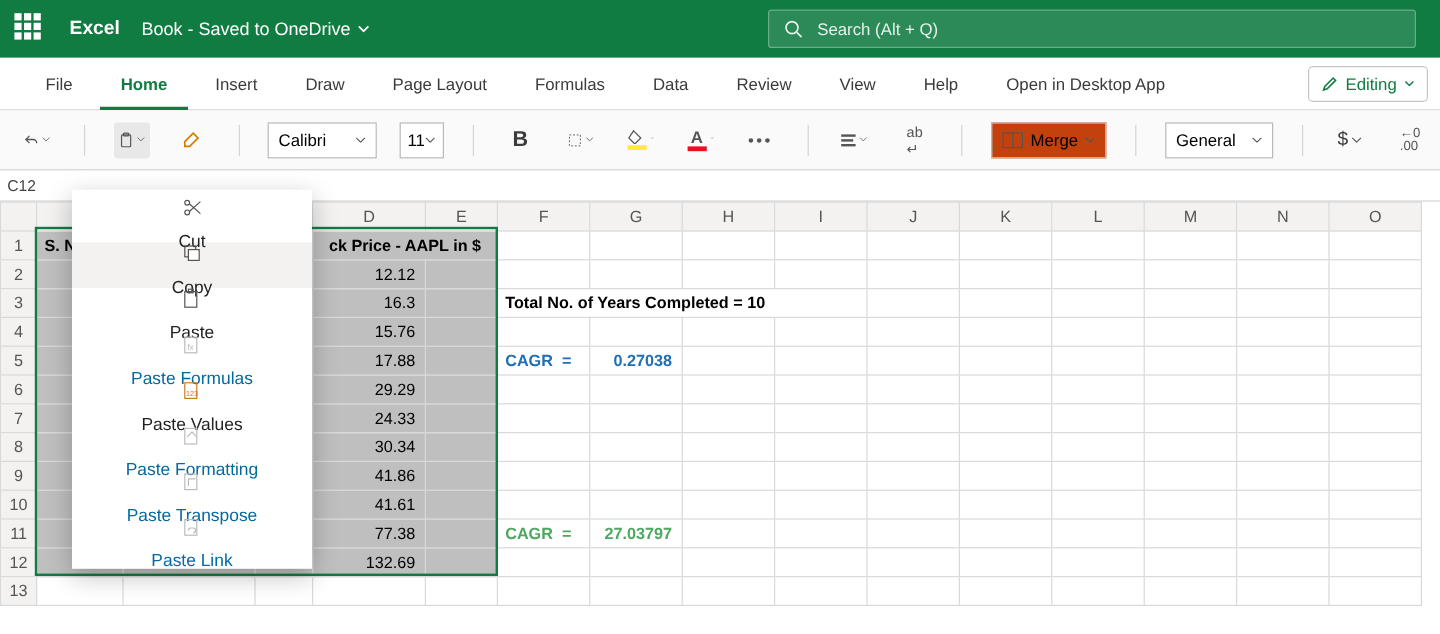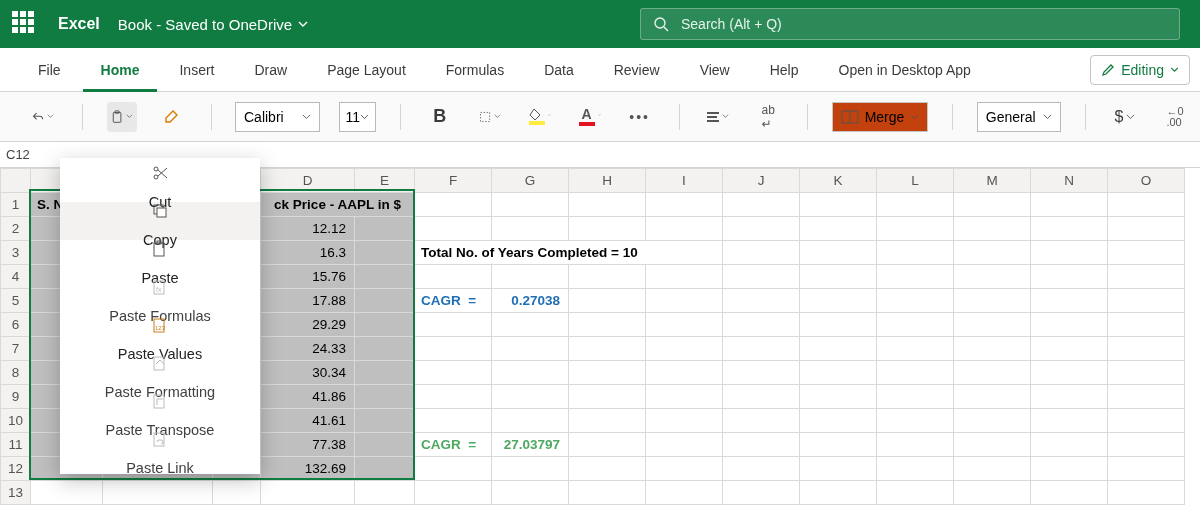--- a/index.html
+++ b/index.html
@@ -11,21 +11,21 @@
     .doc-title { font-size:15px; display:flex; align-items:center; gap:6px; cursor:pointer;justify-content:center;}
     .chev-down { width:10px; height:6px; }
     .search-wrap{ margin-left:auto; margin-right:20px; }
     .search { width:540px; height:32px; background:#2b8a57; border:1px solid rgba(255,255,255,.3); border-radius:3px; display:flex; align-items:center; padding:0 12px; color:#e6f2eb; gap:12px;}
     .search svg{opacity:.9}
     .ribbon-tabs{ height:44px; display:flex; align-items:center; padding:0 10px 0 20px; border-bottom:1px solid #d4d4d4; gap:4px;}
     .tab{ padding:0 18px; height:44px; display:flex; align-items:center; color:#3b3b3b; cursor:pointer; font-size:14px;}
     .tab.active{ font-weight:600; color:#107c41; box-shadow:inset 0 -3px 0 #107c41;}
     .tab.desktop{ color:#3b3b3b; }
     .editing-btn{ margin-left:auto; border:1px solid #c5c5c5; border-radius:4px; height:30px; padding:0 10px; display:flex; align-items:center; gap:6px; color:#107c41; cursor:pointer;}
-    .toolbar{ height:50px; background:#fafafa; border-bottom:1px solid #d4d4d4; display:flex; align-items:center; padding:0 10px 0 28px; gap:20px;}
+    .toolbar{ height:50px; background:#fafafa; border-bottom:1px solid #d4d4d4; display:flex; align-items:center; padding:0 10px 0 16px; gap:20px;}
     .tbtn{ height:30px; min-width:30px; display:flex; align-items:center; justify-content:center; border-radius:3px; cursor:pointer; color:#3b3b3b; padding:0 4px; gap:3px;}
     .sep{ width:1px; height:26px; background:#d4d4d4; margin:0 4px;}
     .font-select{ height:30px; width:150px; border:1px solid #b9b9b9; background:#fff; padding:0 8px; display:flex; align-items:center; justify-content:space-between; cursor:pointer;}
     .size-select{ height:30px; width:52px; border:1px solid #b9b9b9; background:#fff; padding:0 6px; display:flex; align-items:center; justify-content:space-between; cursor:pointer; margin-left:-1px;}
     .bold{ font-weight:700; font-size:18px;}
     .merge-btn{ border:1px solid #c5c5c5; height:30px; padding:0 8px; display:flex; align-items:center; gap:6px; cursor:pointer; background:#c2410c;}
     .numfmt{ height:30px; width:150px; border:1px solid #b9b9b9; background:#fff; padding:0 8px; display:flex; align-items:center; justify-content:space-between; cursor:pointer;}
     .name-box-row{ height:26px; display:flex; align-items:center; border-bottom:1px solid #d4d4d4;}
     .name-box{ width:60px; height:26px; padding-left:6px; font-size:13px; color:#444; display:flex; align-items:center;}
     .grid-area{ position:relative; }
@@ -37,21 +37,21 @@
     col.cx{width:77px}
     .sel-range{ background:#bfbfbf; }
     td.right{ text-align:right; padding-right:8px;}
     td.center{text-align:center;}
     td.left{text-align:left; padding-left:6px;}
     td.bold{font-weight:700;}
     .green-border{ outline:2px solid #107c41; outline-offset:-1px; position:absolute; pointer-events:none;}
     .ctx-menu{ position:absolute; top:158px; left:60px; width:200px; background:#fff; box-shadow:0 6px 20px rgba(0,0,0,.25); padding:6px 0; z-index:20;}
     .ctx-item{ height:38px; display:flex; align-items:center; gap:12px; padding:0 14px; color:#222; cursor:pointer; font-size:14.5px;flex-direction:column;}
     .ctx-item.hover{ background:#f3f2f1;}
-    .ctx-item.disabled{ color:#404040; cursor:default;text-align:center;}
+    .ctx-item.disabled{ color:#0369a1; cursor:default;text-align:center;}
     .ctx-icon{ width:18px; height:18px; flex-shrink:0; display:flex; align-items:center; justify-content:center;}
     .small-chev{width:9px;height:5px; display:inline-block;}
     .small-chev svg{display:block}
     .color-underline{ display:flex; flex-direction:column; align-items:center; line-height:1; }
     .cu-bar{ height:4px; width:16px; margin-top:1px;}
     .fontcolor .cu-bar{ background:#e81123;}
     .fillcolor .cu-bar{ background:#ffeb3b;}
     .align-lines{display:flex;flex-direction:column;gap:2px}
     .align-lines span{height:2px;background:#555;display:block}
     .cagr-blue{ color:#1f6fb5; font-weight:700;}

